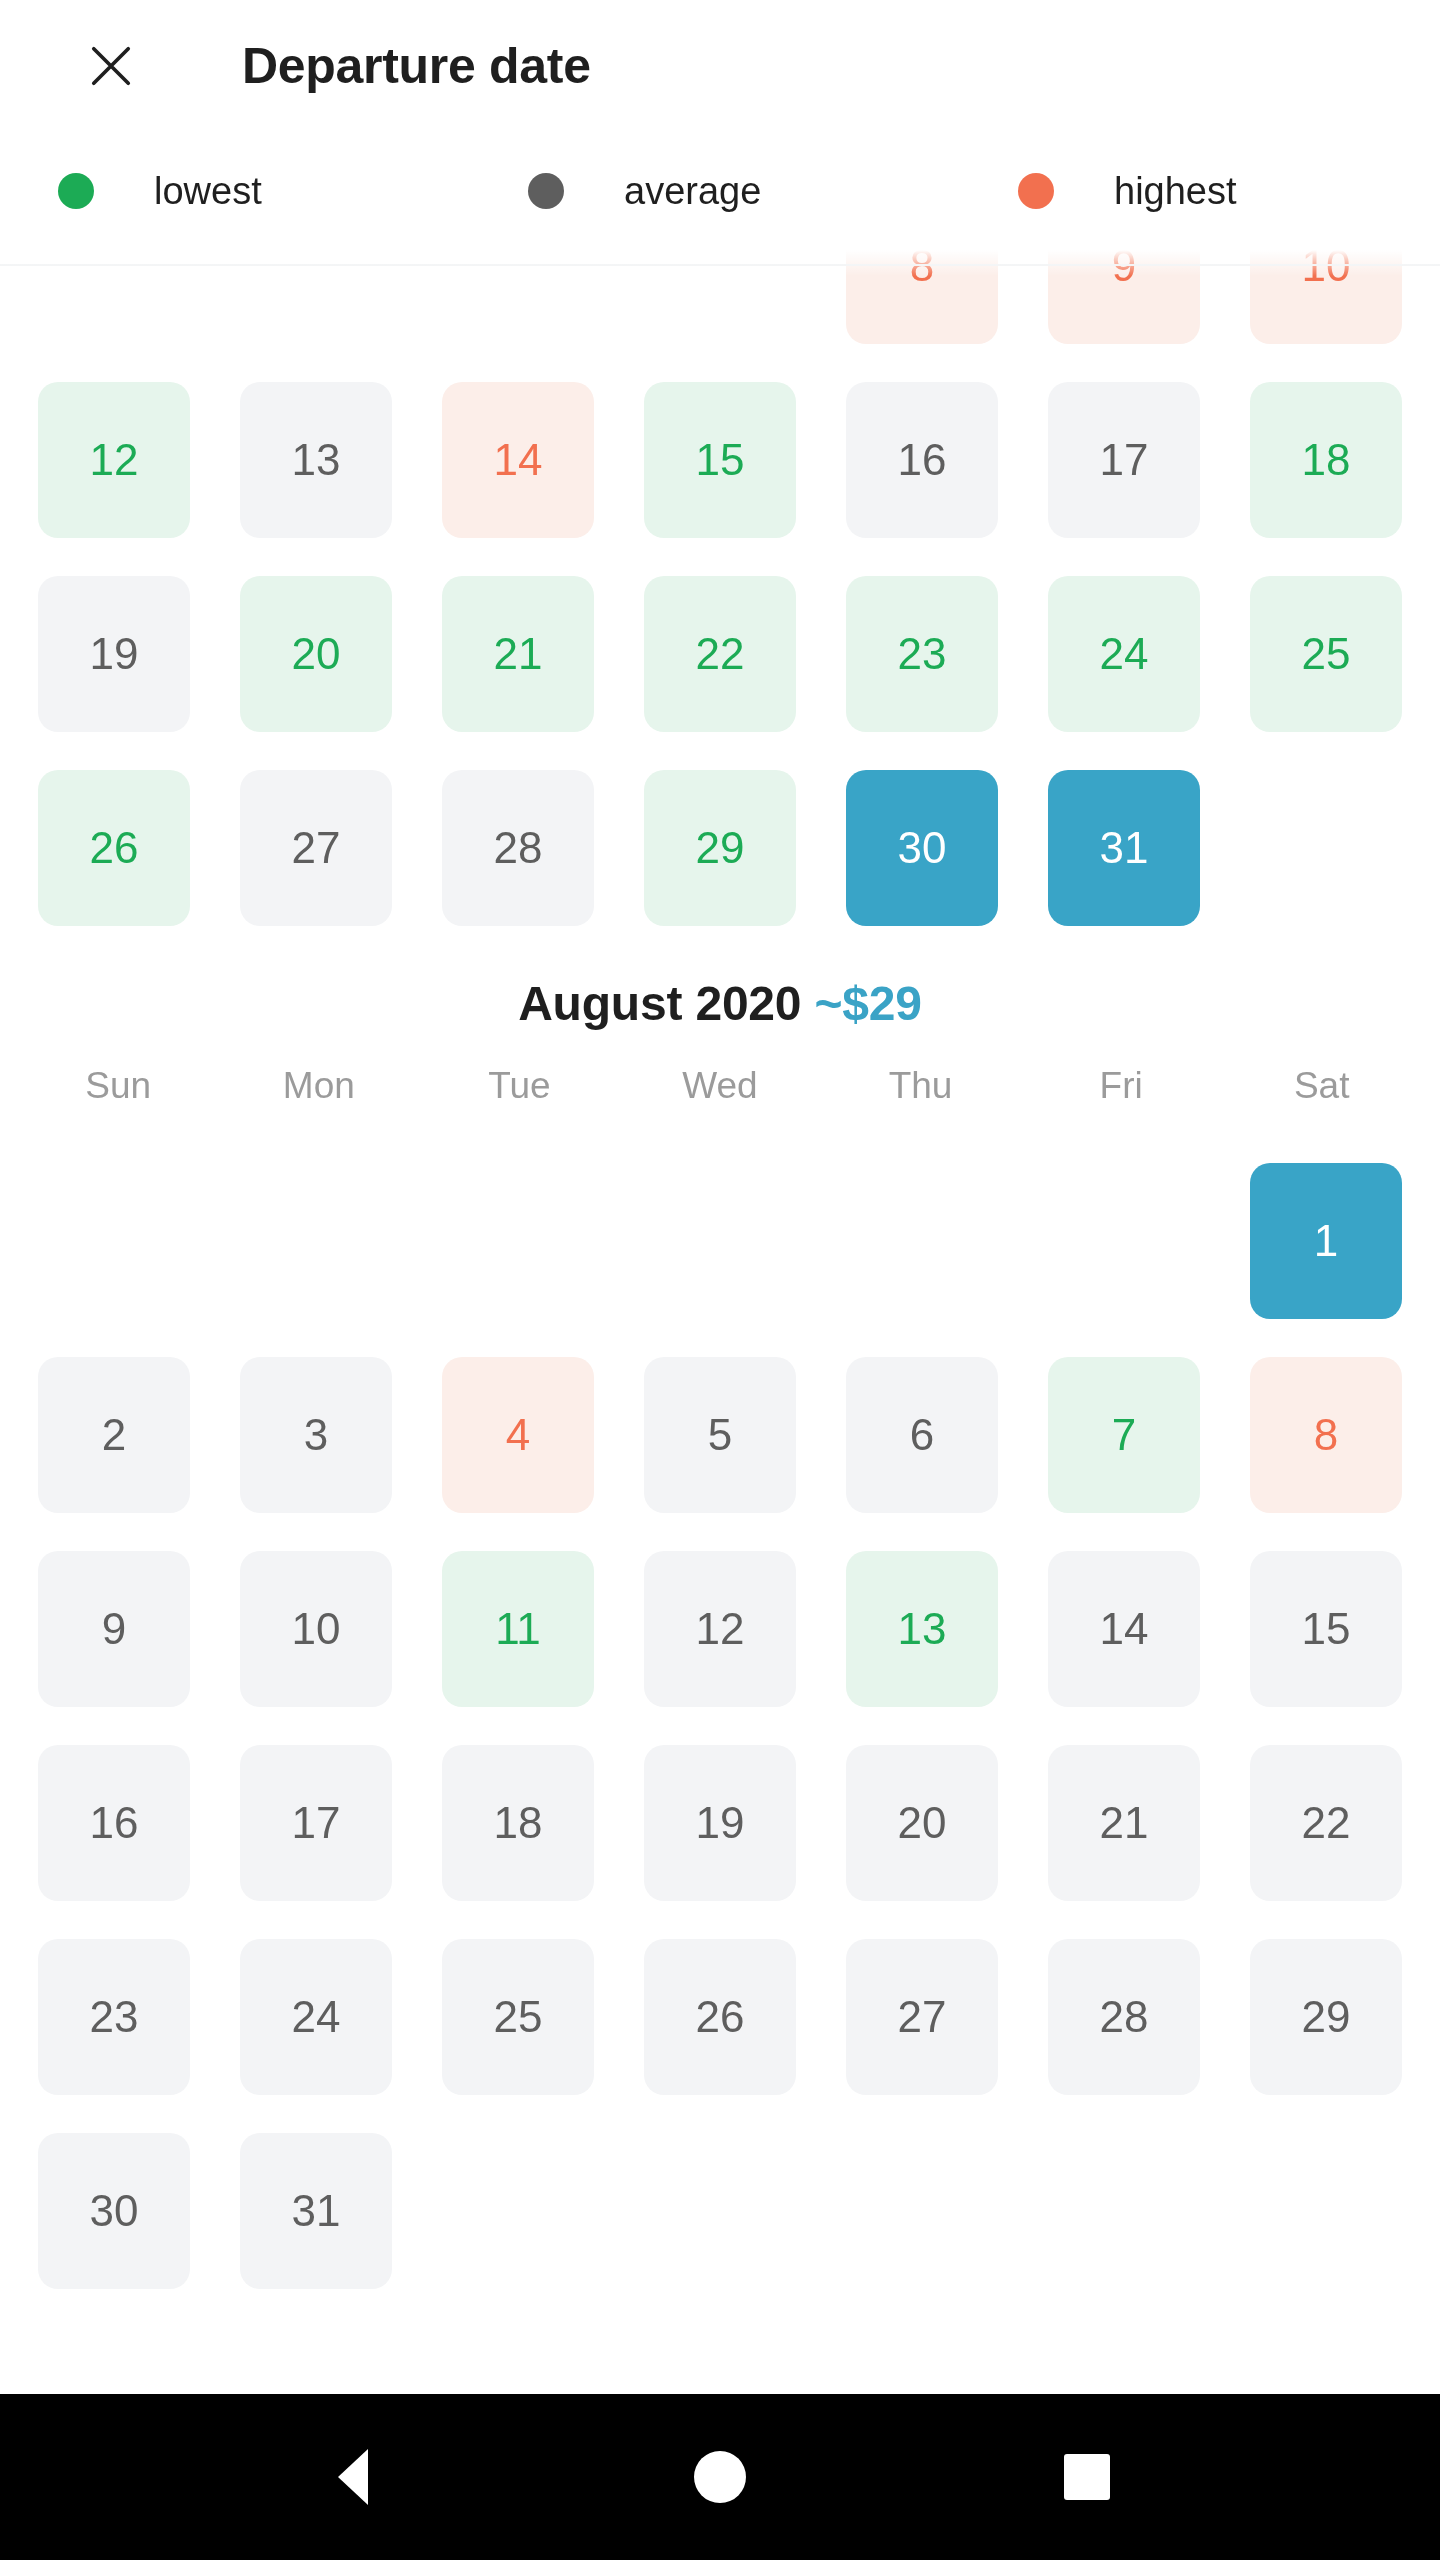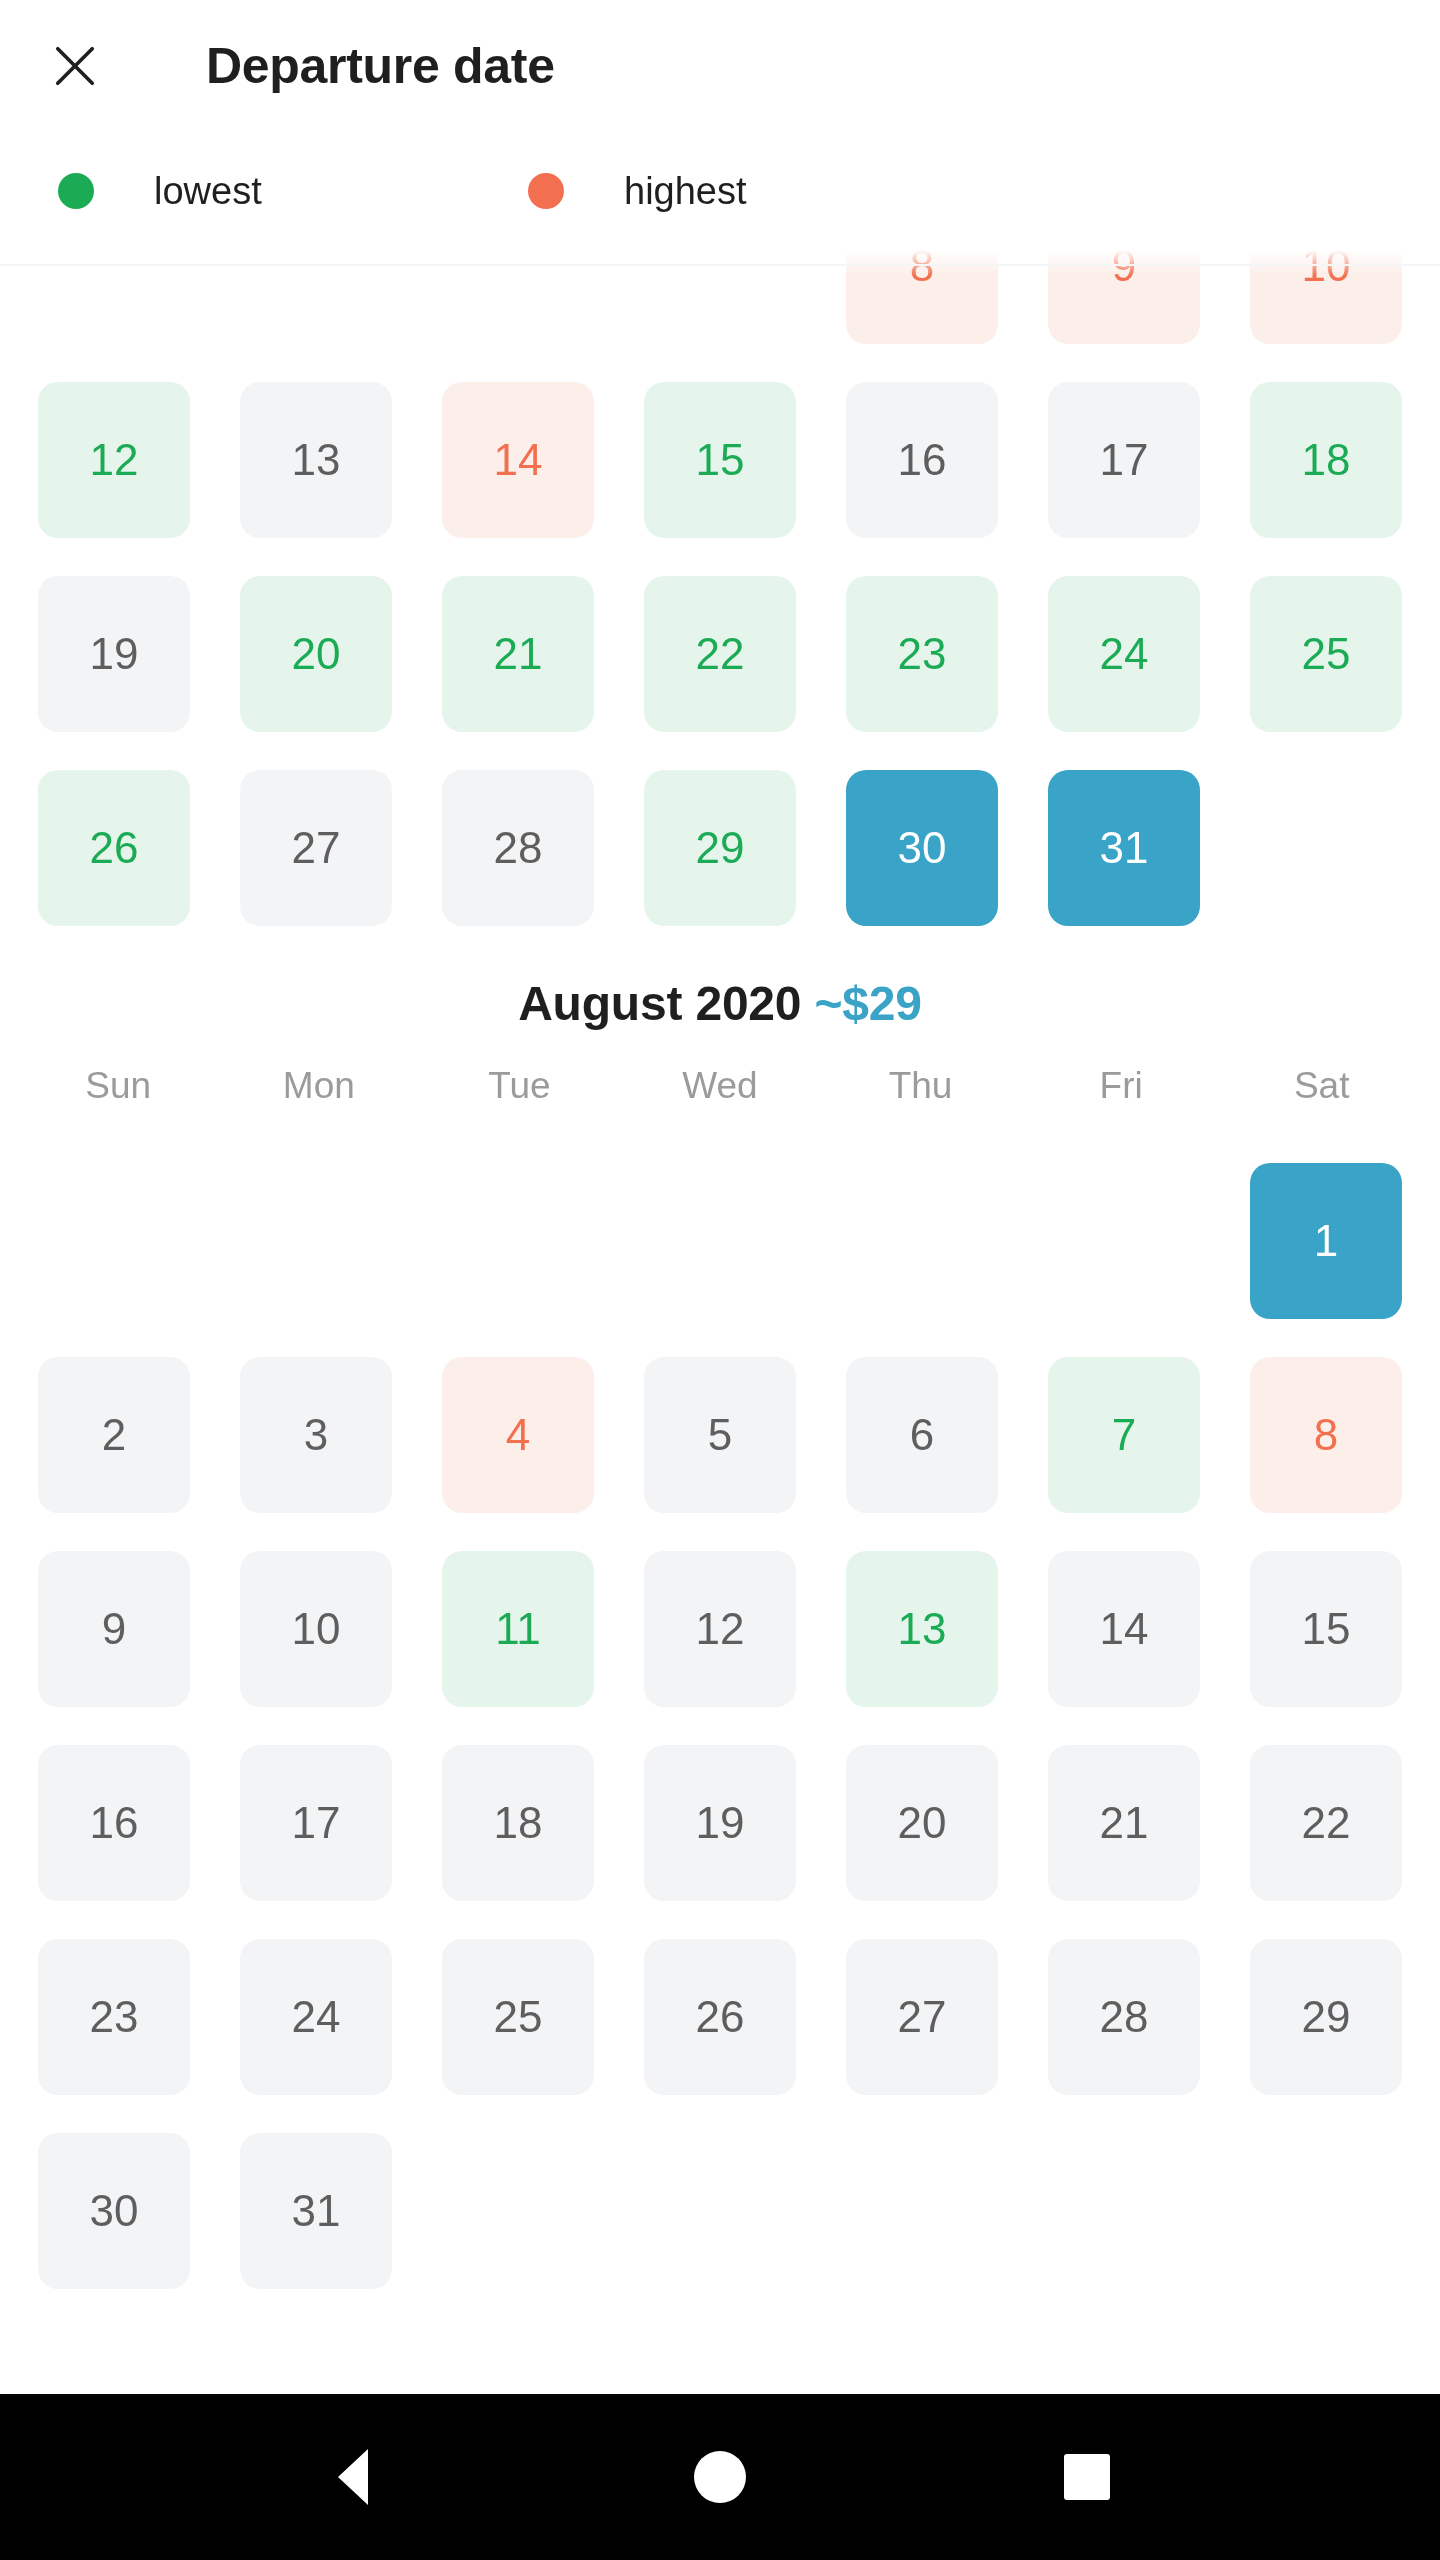--- a/index.html
+++ b/index.html
@@ -52,21 +52,21 @@
     margin-left: 6px;
     font-weight: 400;
   }
 
   
   .app-bar {
     height: 132px;
     flex: 0 0 132px;
     display: flex;
     align-items: center;
-    padding-left: 40px;
+    padding-left: 76px;
     background: #ffffff;
     text-align: center;
   }
   .close-btn {
     width: 70px; height: 70px;
     display: flex; align-items: center; justify-content: center;
     cursor: pointer;
   }
   .close-btn svg { width: 46px; height: 46px; display: block; }
   .app-title {
@@ -227,20 +227,24 @@
         <path d="M3 3 L21 21 M21 3 L3 21" stroke="#1f1f1f" stroke-width="1.9" fill="none" stroke-linecap="round"></path>
       </svg>
     </div>
     <div class="app-title">Departure date</div>
   </div>
 
   <div class="legend">
     <div class="legend-item">
       <span class="legend-dot" style="background:#1cab55"></span>
       <span class="legend-label">lowest</span>
+    </div>
+    <div class="legend-item">
+      <span class="legend-dot" style="background:#5e5e5e"></span>
+      <span class="legend-label">average</span>
     </div>
     <div class="legend-item">
       <span class="legend-dot" style="background:#f2704f"></span>
       <span class="legend-label">highest</span>
     </div>
   </div>
 
   <div class="cal-scroll">
     <div class="cal-topline"></div>
     <div class="cal-fade"></div>

